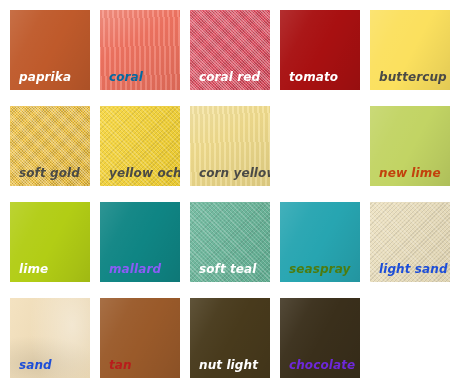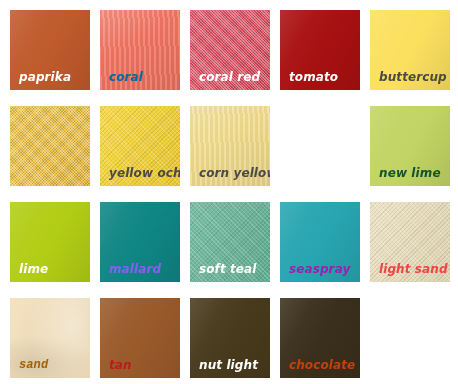--- a/index.html
+++ b/index.html
@@ -153,75 +153,76 @@
       <div class="swatch-label label-light" style="color: rgb(255, 255, 255);">tomato</div>
     </div>
     <div class="swatch tex-plain">
       <div class="swatch-fill" style="background: rgb(251, 224, 94);"></div>
       <div class="swatch-sheen"></div>
       <div class="swatch-label label-dark" style="color: rgb(74, 74, 70);">buttercup</div>
     </div>
     <div class="swatch tex-weave">
       <div class="swatch-fill" style="background: rgb(246, 197, 60);"></div>
       <div class="swatch-sheen"></div>
+      <div class="swatch-label label-dark" style="color: rgb(74, 74, 70);">soft gold</div>
     </div>
     <div class="swatch tex-fine">
       <div class="swatch-fill" style="background: rgb(247, 212, 49);"></div>
       <div class="swatch-sheen"></div>
       <div class="swatch-label label-dark" style="color: rgb(74, 74, 70);">yellow ochre</div>
     </div>
     <div class="swatch tex-silk">
       <div class="swatch-fill" style="background: rgb(242, 221, 140);"></div>
       <div class="swatch-sheen"></div>
       <div class="swatch-label label-dark" style="color: rgb(74, 74, 70);">corn yellow</div>
     </div>
     <div class="swatch empty"></div>
     <div class="swatch tex-plain">
       <div class="swatch-fill" style="background: rgb(194, 212, 100);"></div>
       <div class="swatch-sheen"></div>
-      <div class="swatch-label label-light" style="color: #14532d;">new lime</div>
+      <div class="swatch-label label-light" style="color: #c2410c;">new lime</div>
     </div>
     <div class="swatch tex-plain">
       <div class="swatch-fill" style="background: rgb(178, 205, 21);"></div>
       <div class="swatch-sheen"></div>
       <div class="swatch-label label-light" style="color: rgb(255, 255, 255);">lime</div>
     </div>
     <div class="swatch tex-plain">
       <div class="swatch-fill" style="background: rgb(15, 133, 132);"></div>
       <div class="swatch-sheen"></div>
       <div class="swatch-label label-light" style="color: #8b5cf6;">mallard</div>
     </div>
     <div class="swatch tex-fine">
       <div class="swatch-fill" style="background: rgb(102, 181, 152);"></div>
       <div class="swatch-sheen"></div>
       <div class="swatch-label label-light" style="color: rgb(255, 255, 255);">soft teal</div>
     </div>
     <div class="swatch tex-plain">
       <div class="swatch-fill" style="background: rgb(39, 165, 177);"></div>
       <div class="swatch-sheen"></div>
-      <div class="swatch-label label-light" style="color: #a21caf;">seaspray</div>
+      <div class="swatch-label label-light" style="color: #4d7c0f;">seaspray</div>
     </div>
     <div class="swatch tex-fine">
       <div class="swatch-fill" style="background: rgb(236, 224, 189);"></div>
       <div class="swatch-sheen"></div>
-      <div class="swatch-label label-dark" style="color: #ef4444;">light sand</div>
+      <div class="swatch-label label-dark" style="color: #1d4ed8;">light sand</div>
     </div>
     <div class="swatch tex-crease">
       <div class="swatch-fill" style="background: rgb(242, 221, 181);"></div>
       <div class="swatch-sheen"></div>
-      <div class="swatch-label label-dark" style="color: #a16207; font-family: Liberation Mono, monospace;">sand</div>
+      <div class="swatch-label label-dark" style="color: #1d4ed8;">sand</div>
     </div>
     <div class="swatch tex-plain">
       <div class="swatch-fill" style="background: rgb(154, 90, 42);"></div>
       <div class="swatch-sheen"></div>
       <div class="swatch-label label-light" style="color: #b91c1c; text-align: center;">tan</div>
     </div>
     <div class="swatch tex-plain">
       <div class="swatch-fill" style="background: rgb(72, 58, 28);"></div>
       <div class="swatch-sheen"></div>
       <div class="swatch-label label-light" style="color: rgb(255, 255, 255);">nut light</div>
     </div>
     <div class="swatch tex-plain">
       <div class="swatch-fill" style="background: rgb(58, 47, 27);"></div>
       <div class="swatch-sheen"></div>
-      <div class="swatch-label label-light" style="color: #c2410c;">chocolate</div>
+      <div class="swatch-label label-light" style="color: #6d28d9;">chocolate</div>
     </div>
   </div>
 
 </body></html>

